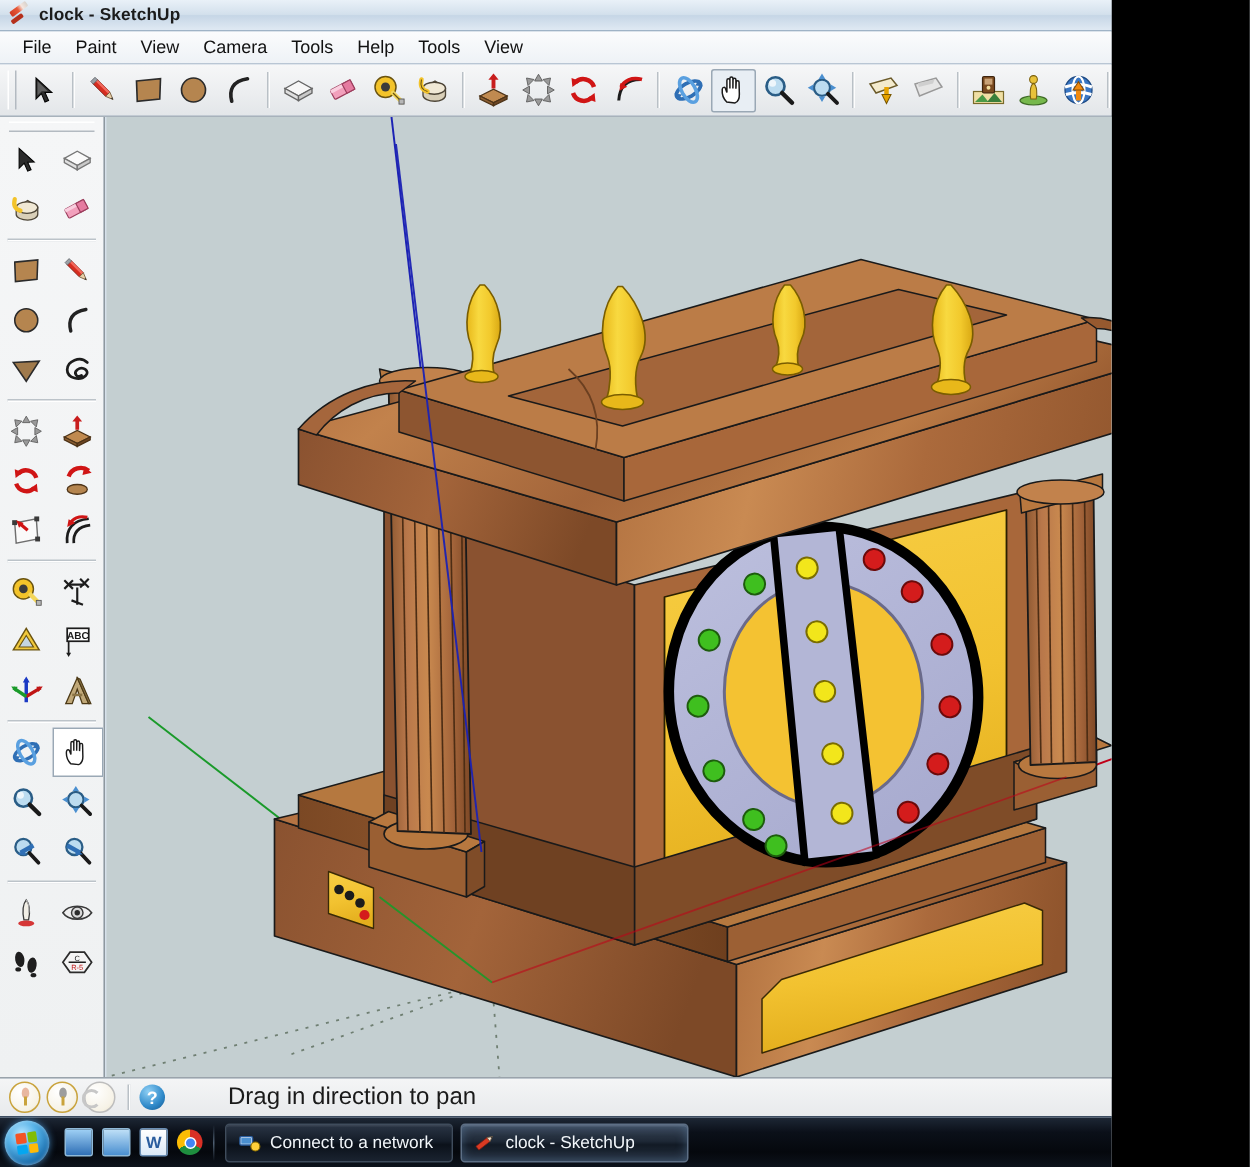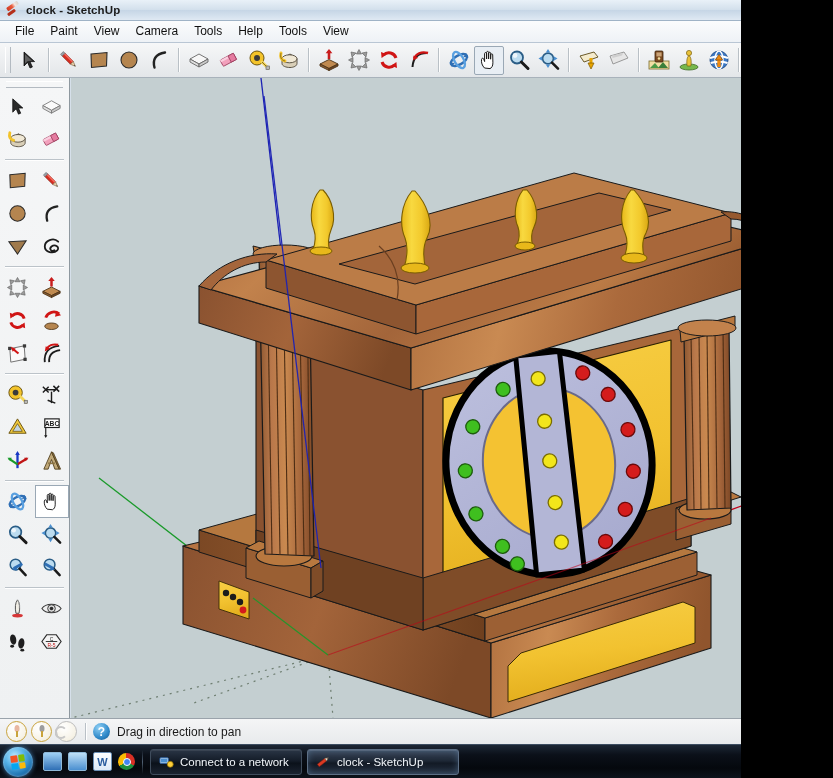--- a/index.html
+++ b/index.html
@@ -217,23 +217,24 @@
     background: radial-gradient(circle at 35% 28%, #8fd0f5 0%, #2f89c9 60%, #12558c 100%);
     color: #fff;
     font-size: 12px;
     font-weight: bold;
     display: flex; align-items: center; justify-content: center;
     margin-right: 7px;
     flex: none;
     line-height: 1;
   }
   .status-text {
-    font-size: 12px;
+    font-size: 16px;
     color: #1a1a1a;
     white-space: nowrap;
+    margin-left: 35px;
   }
 
   
   .taskbar {
     position: absolute;
     left: 0; top: 744px;
     width: 833px; height: 34px;
     background: linear-gradient(180deg, #1d2735 0%, #0b1019 30%, #05080d 70%, #0d131c 100%);
     display: flex;
     align-items: center;

